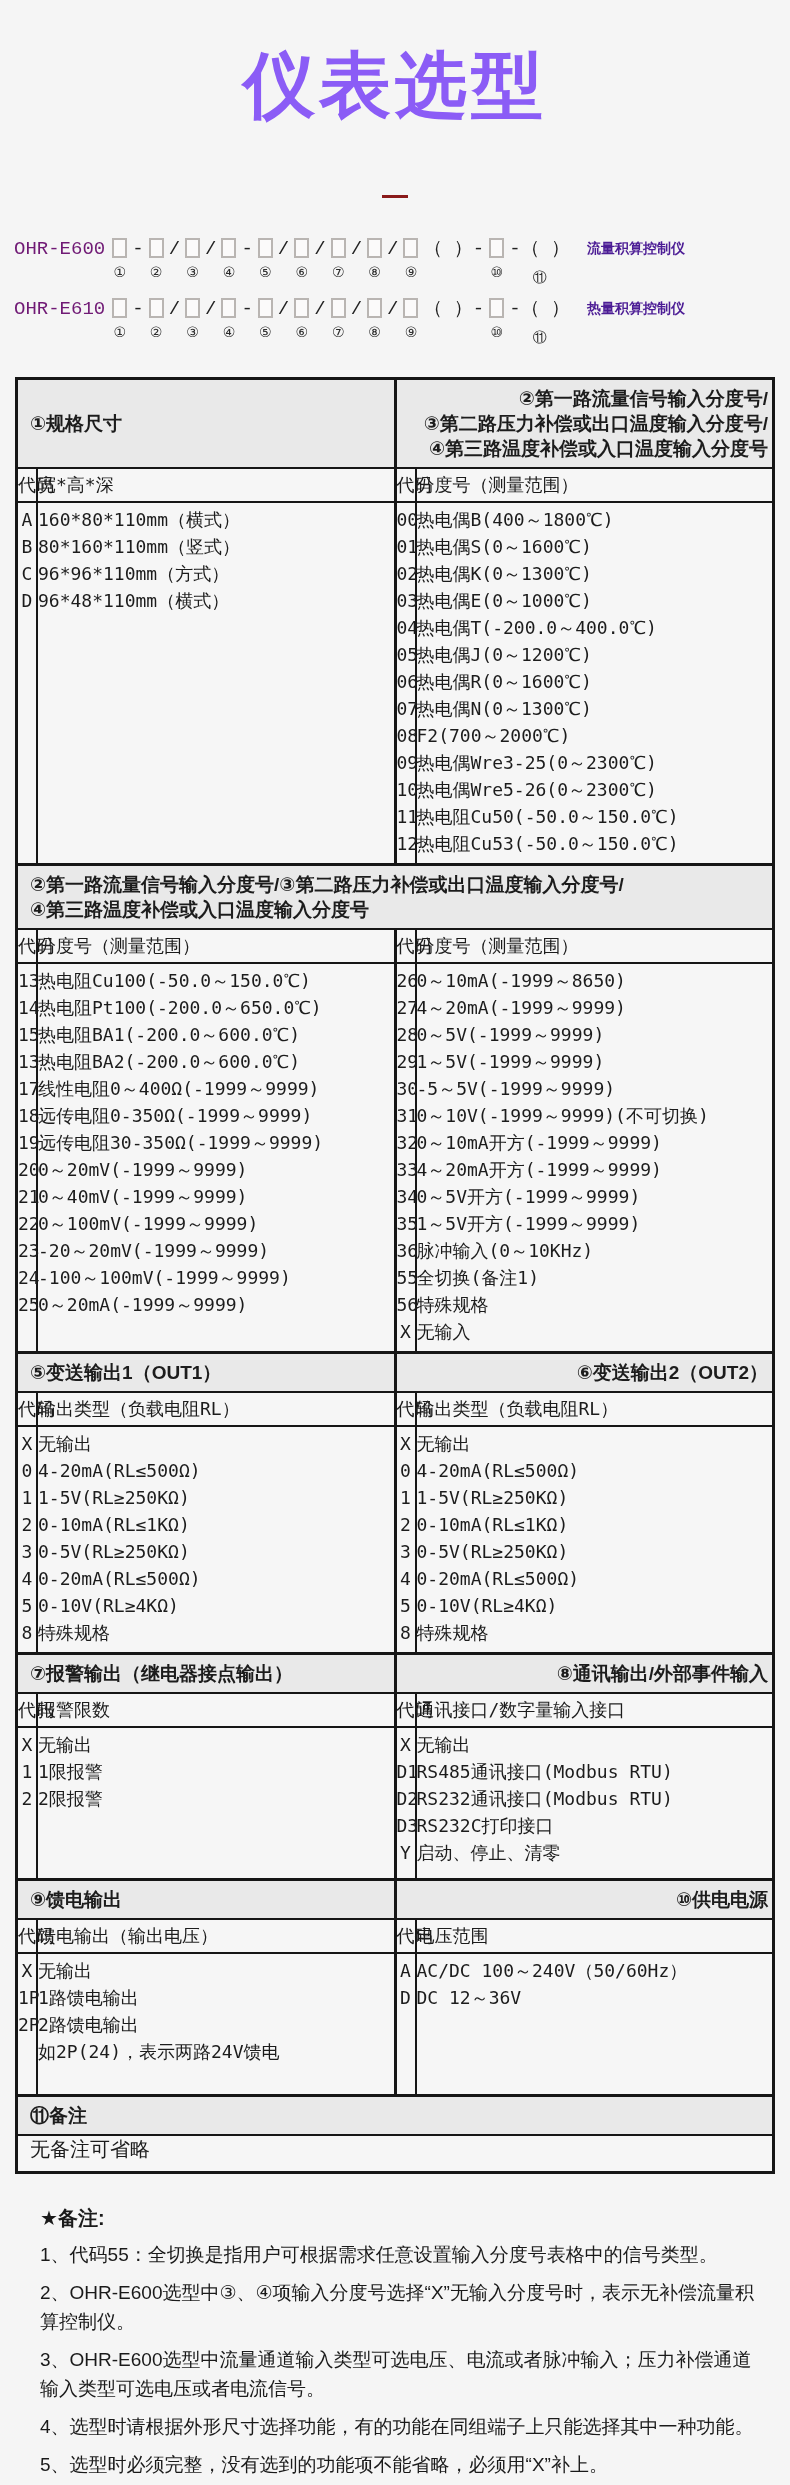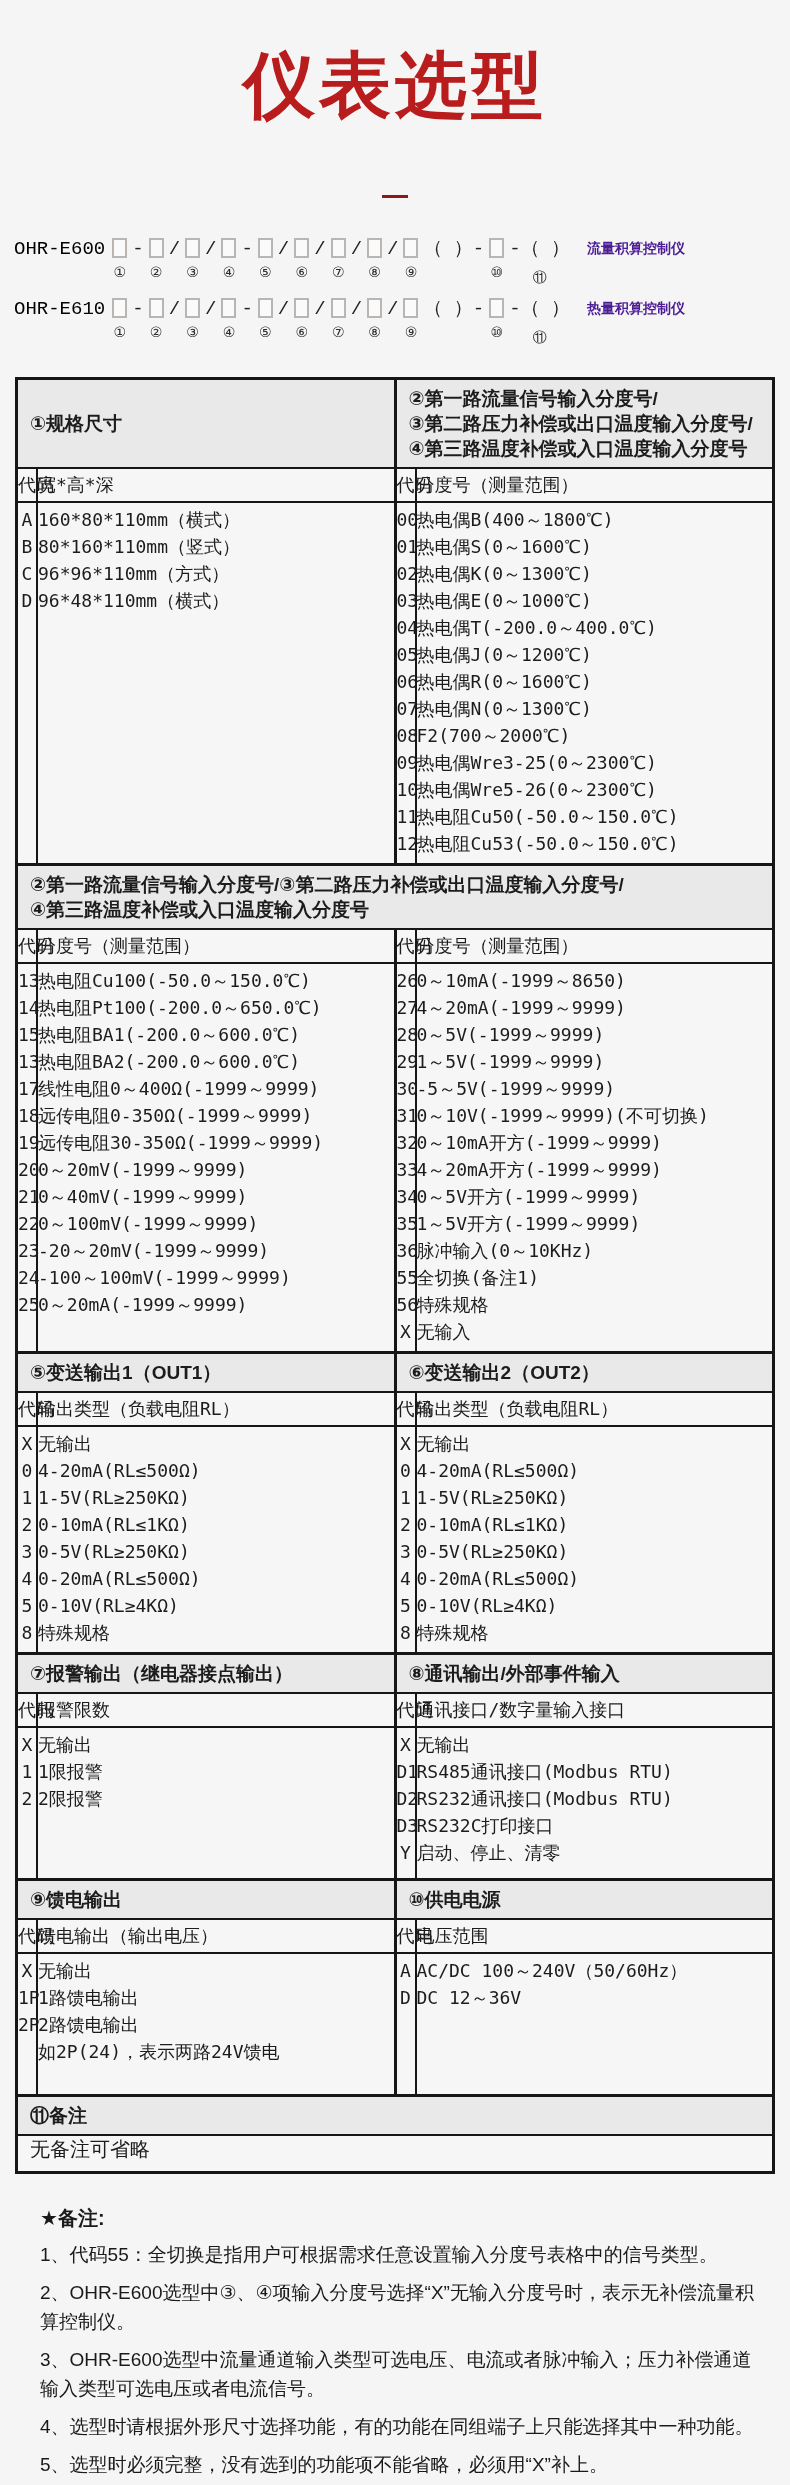--- a/index.html
+++ b/index.html
@@ -22,37 +22,37 @@
 
   
   .title{
     margin:0;
     padding-top:44px;
     text-align:center;
     font-size:72px;
     line-height:1.15;
     font-weight:bold;
     letter-spacing:4px;
-    color:#b91c1c;
+    color:#8b5cf6;
   }
   .title-underline{
     width:26px;height:3px;
     background:var(--accent);
     margin:68px auto 0;
   }
 
   
   .models{
     margin:38px 8px 0 14px;
     font-family:"Liberation Mono","DejaVu Sans Mono",monospace;
   }
   .model-line{display:flex;align-items:flex-start;margin-bottom:9px;}
   .model-prefix{
     font-size:19px;line-height:27px;white-space:nowrap;
-    padding-right:3px;color:#000000;
+    padding-right:3px;color:#701a75;
   }
   .tokens{display:flex;}
   .token{display:flex;flex-direction:column;align-items:center;}
   .tok-box{
     width:15px;height:20px;
     border:2px solid #b9b5b2;
     background:#fbfafa;
     margin:2px 4px 0;
   }
   .tok-sep{font-size:19px;line-height:27px;white-space:pre;color:#222;padding:0 1px;}
@@ -80,21 +80,21 @@
     border-bottom:2px solid var(--border);
     font-family:"Liberation Sans","DejaVu Sans",sans-serif;
     font-weight:bold;
     font-size:19px;
   }
   .band-header .hcell{
     flex:1;min-width:0;
     display:flex;flex-direction:column;justify-content:center;
     padding:6px 4px 6px 12px;
   }
-  .band-header .hcell.right{border-left:3px solid var(--border);}
+  .band-header .hcell.right{border-left:3px solid var(--border);align-items:flex-end;}
   .hline{line-height:25px;white-space:nowrap;}
   .band-sub{
     display:flex;
     border-bottom:2px solid var(--border);
     font-size:18px;
   }
   .half{flex:1;display:flex;min-width:0;}
   .half.right{border-left:3px solid var(--border);}
   .c-code{
     width:20px;flex:none;text-align:center;

